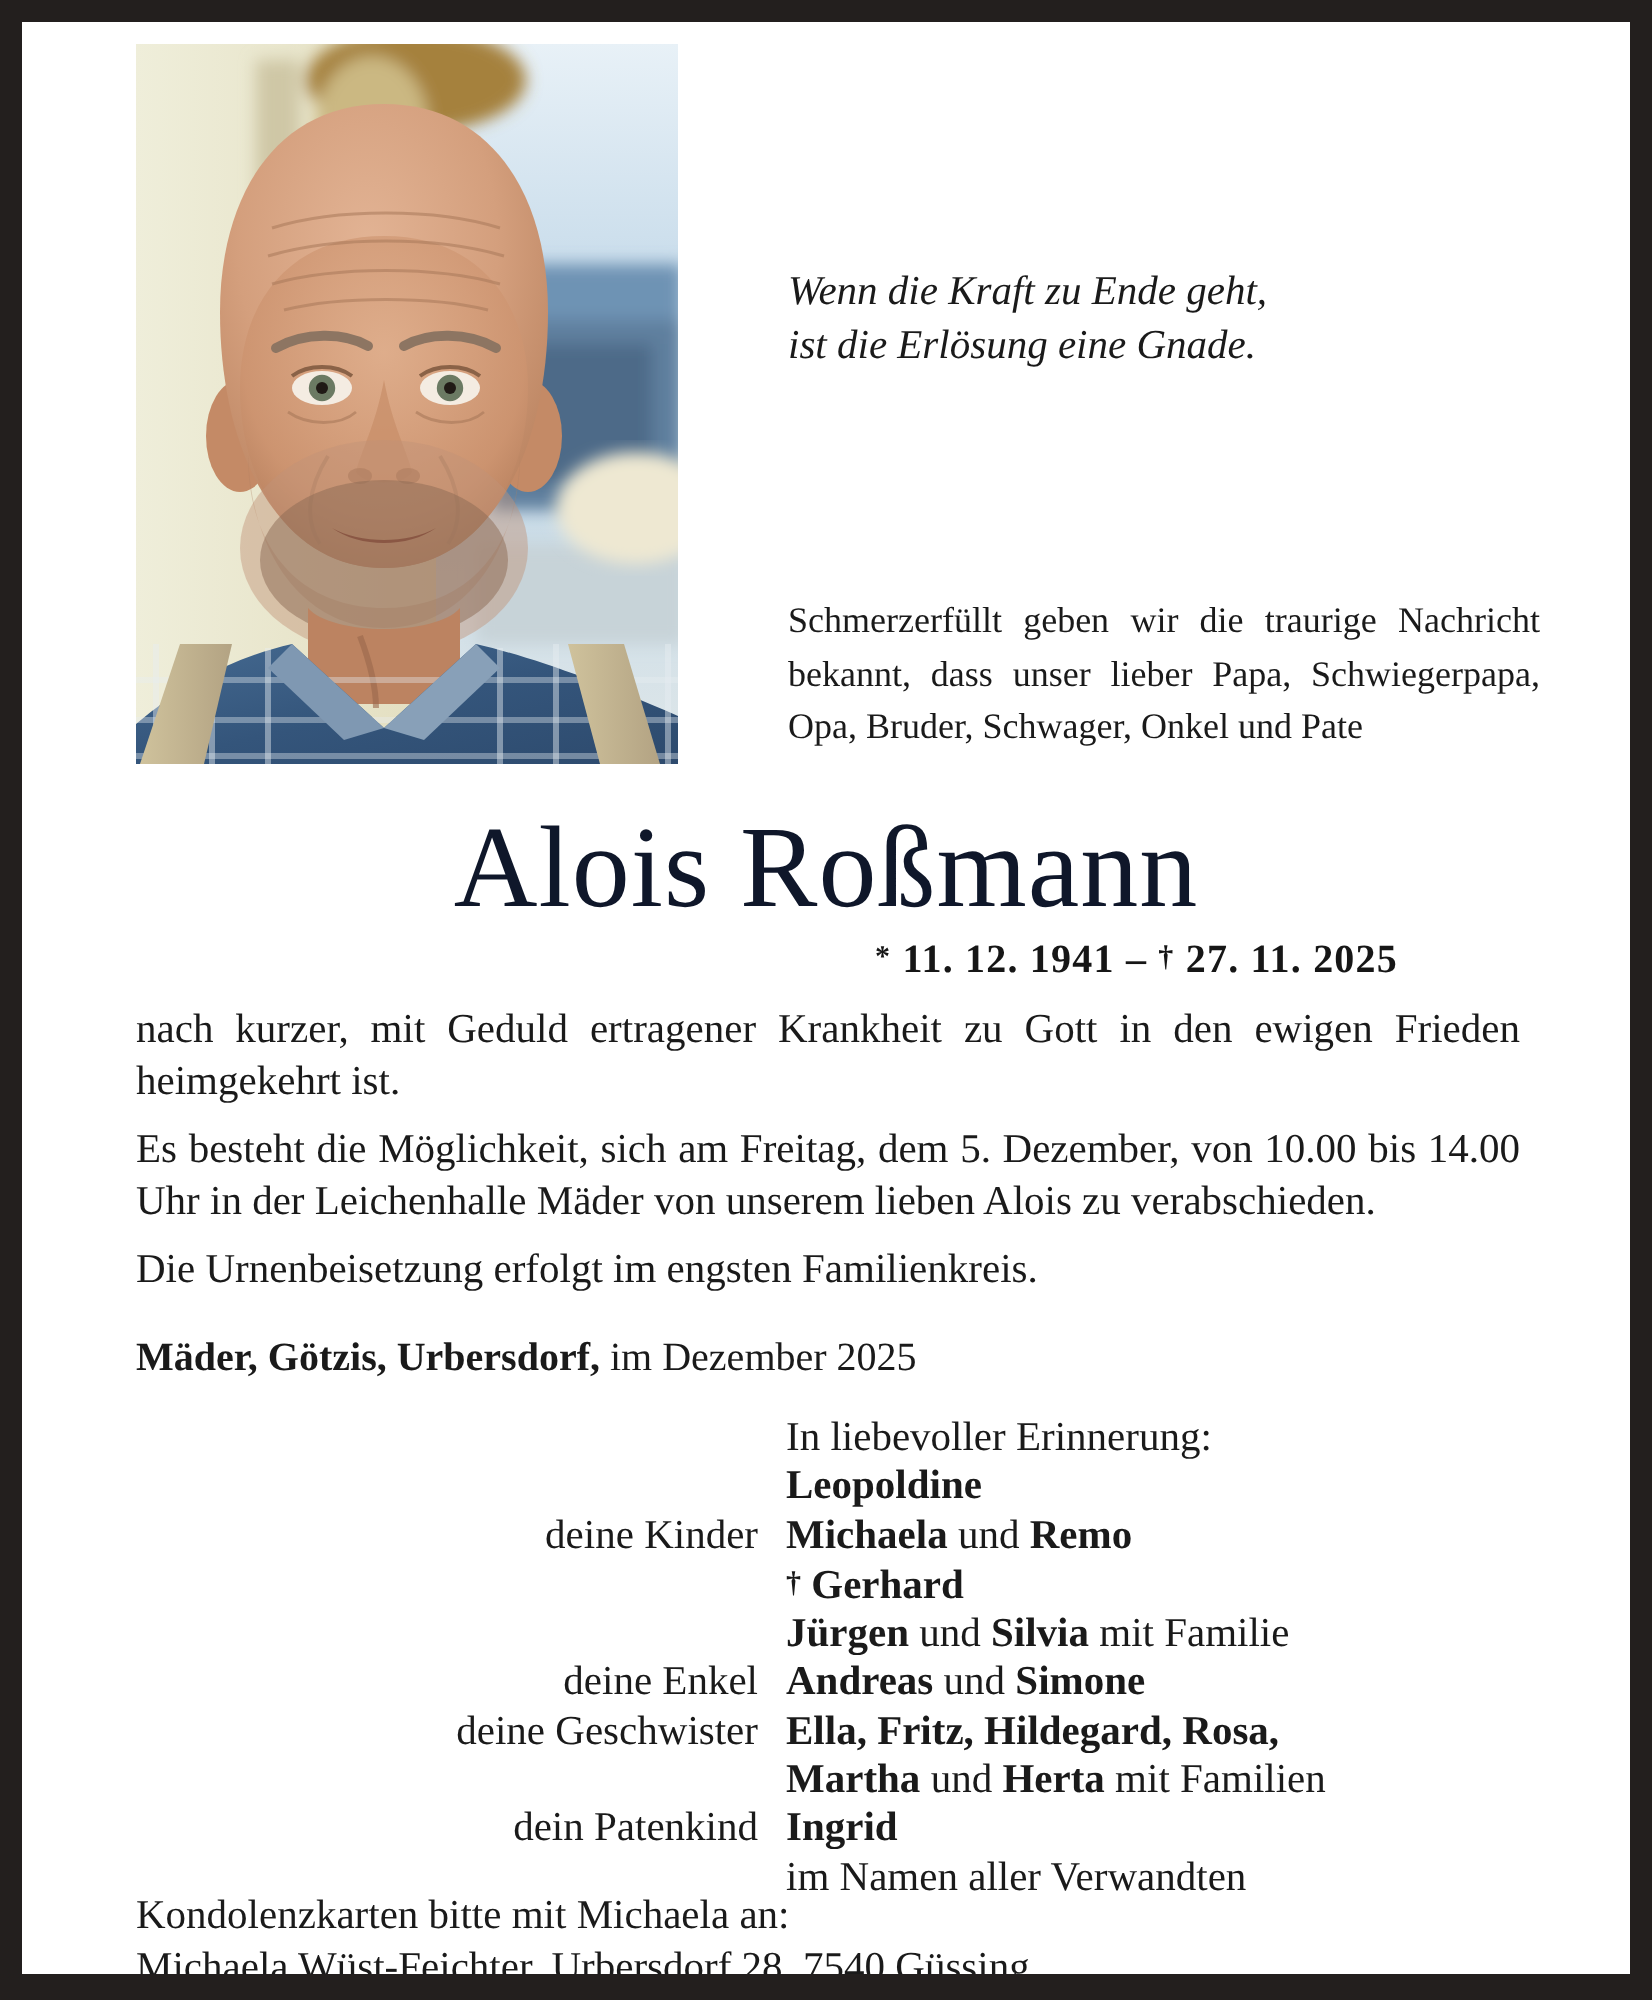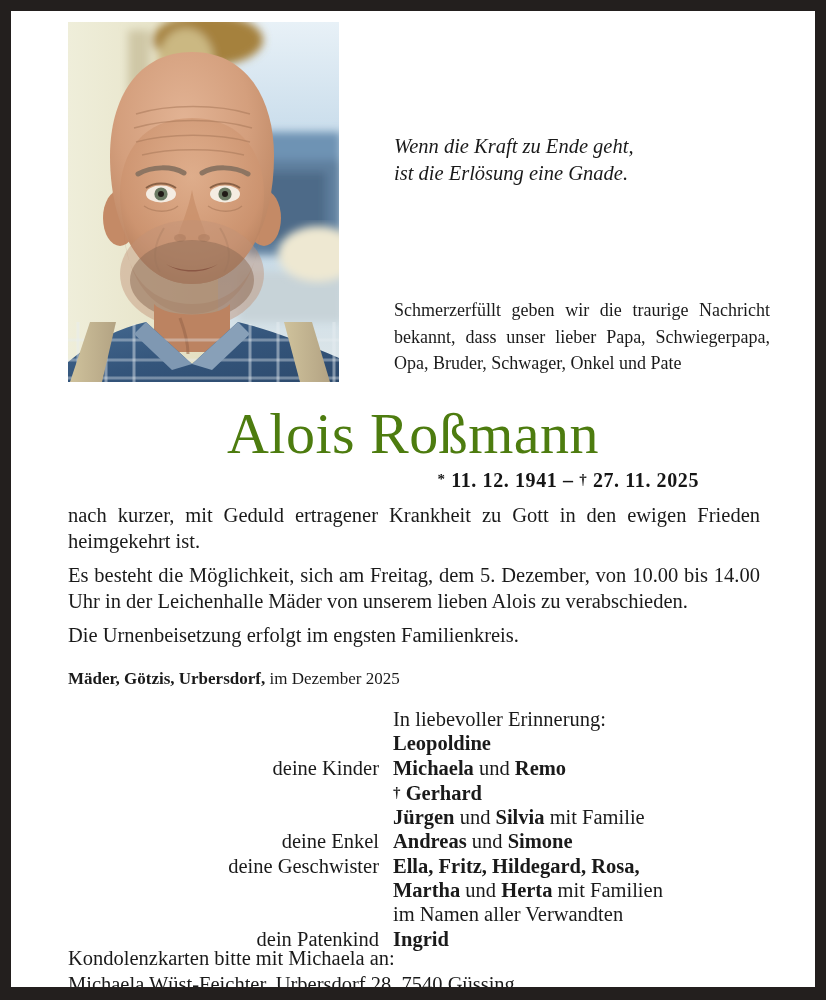--- a/index.html
+++ b/index.html
@@ -80,21 +80,21 @@
   
   .name {
     position: absolute;
     left: 0;
     top: 392px;
     width: 804px;
     text-align: center;
     font-size: 58px;
     line-height: 62px;
     letter-spacing: 0.5px;
-    color: #4d7c0f;
+    color: #0f172a;
   }
   .dates {
     position: absolute;
     left: 0;
     top: 458px;
     width: 688px;
     text-align: right;
     font-size: 20px;
     font-weight: bold;
     letter-spacing: 0.6px;
@@ -118,21 +118,21 @@
     text-align-last: left;
   }
   .body-text p:last-child { margin-bottom: 14px; }
 
   
   .place-line {
     position: absolute;
     left: 57px;
     top: 655px;
     width: 692px;
-    font-size: 17px;
+    font-size: 20px;
     line-height: 26px;
     color: #1a1a1a;
   }
   .place-line b { font-weight: bold; }
 
   
   .family {
     position: absolute;
     left: 57px;
     top: 696px;
@@ -371,26 +371,26 @@
         </div>
         <div class="family-row">
           <div class="fam-label">deine Geschwister</div>
           <div class="fam-names"><b>Ella, Fritz, Hildegard, Rosa,</b></div>
         </div>
         <div class="family-row">
           <div class="fam-label"></div>
           <div class="fam-names"><b>Martha</b> und <b>Herta</b> mit Familien</div>
         </div>
         <div class="family-row">
-          <div class="fam-label"></div>
-          <div class="fam-names">im Namen aller Verwandten</div>
-        </div>
-        <div class="family-row">
           <div class="fam-label">dein Patenkind</div>
           <div class="fam-names"><b>Ingrid</b></div>
+        </div>
+        <div class="family-row">
+          <div class="fam-label"></div>
+          <div class="fam-names">im Namen aller Verwandten</div>
         </div>
       </div>
 
     <div class="closing">
       <div>Kondolenzkarten bitte mit Michaela an:</div>
       <div>Michaela Wüst-Feichter, Urbersdorf 28, 7540 Güssing</div>
     </div>
 
   </div>
 </div>

